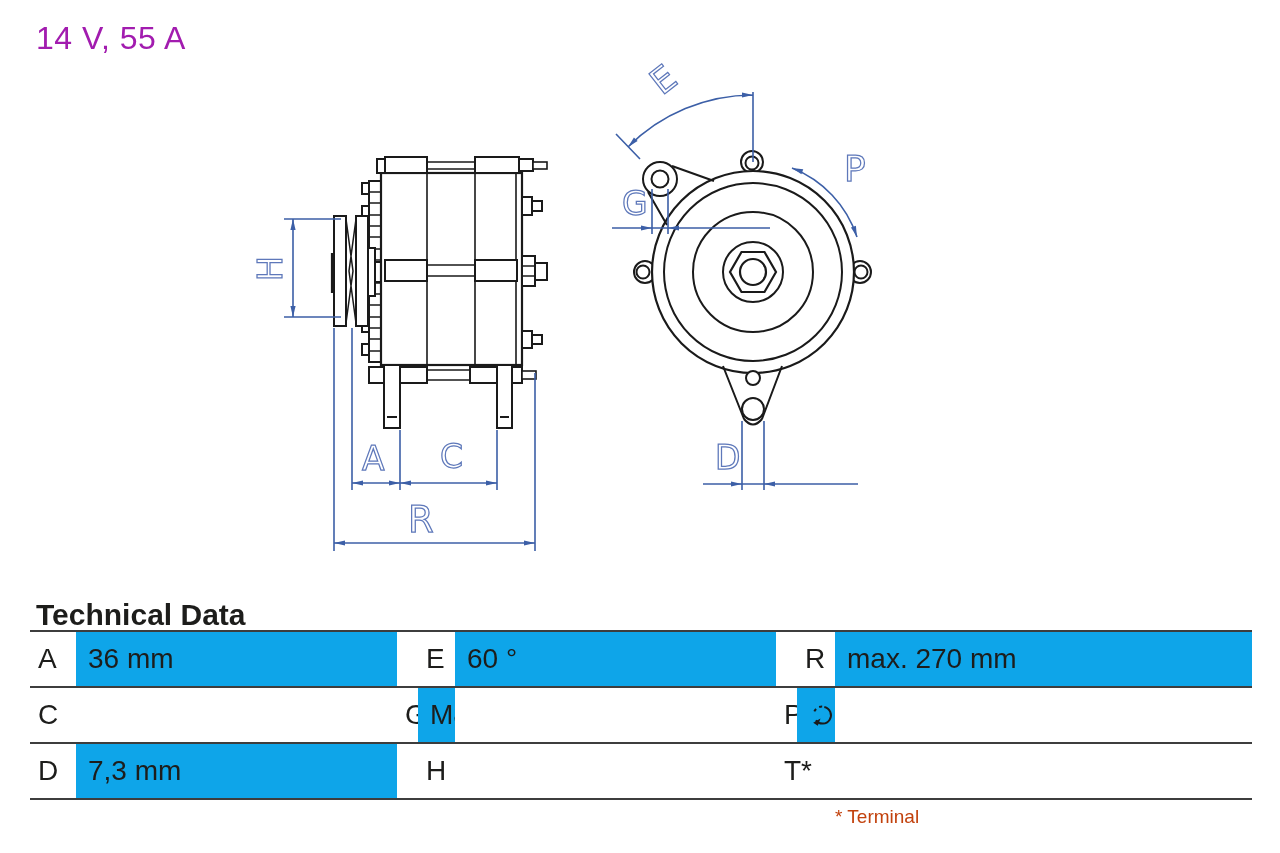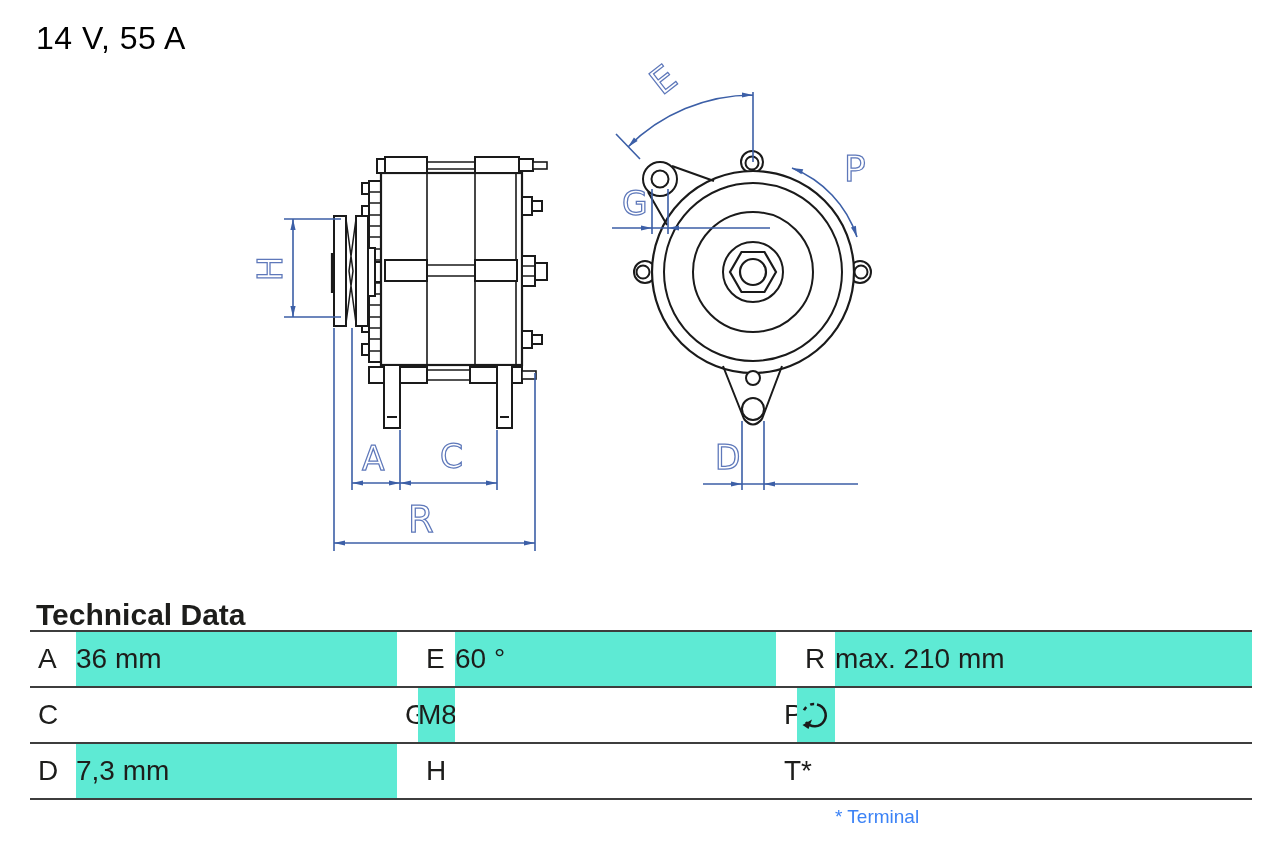--- a/index.html
+++ b/index.html
@@ -2,41 +2,41 @@
 <html><head>
 <meta charset="utf-8">
 <style>
   html,body{margin:0;padding:0;}
   body{
     width:1280px;height:853px;position:relative;background:#ffffff;
     font-family:"Liberation Sans",sans-serif;color:#1d1d1b;overflow:hidden;
   }
   .page-title{
     position:absolute;left:36px;top:20px;font-size:32px;letter-spacing:.5px;
-    color:#000000;font-weight:400;
+    color:#a21caf;font-weight:400;
   }
   .drawing{position:absolute;left:0;top:0;width:1280px;height:580px;}
   .section-heading{
     position:absolute;left:36px;top:586px;font-size:30px;font-weight:bold;color:#1d1d1b;margin-top:12px;
   }
   .tech-table{
     position:absolute;left:30px;top:630px;width:1222px;
     border-bottom:2px solid #3d3d3d;
   }
   .trow{
     display:grid;
     grid-template-columns:46px 321px 21px 37px 321px 21px 38px 417px;
     height:54px;border-top:2px solid #3d3d3d;
   }
   .cell{display:flex;align-items:center;font-size:28px;color:#1d1d1b;}
   .cell.k{background:#ffffff;padding-left:8px;}
-  .cell.v{background:#5eead4;}
+  .cell.v{background:#0ea5e9;padding-left:12px;}
   .cell.gap{background:#ffffff;}
   .footnote{
-    position:absolute;left:835px;top:806px;font-size:19px;color:#3b82f6;
+    position:absolute;left:835px;top:806px;font-size:19px;color:#c2410c;
   }
   .rot-icon{display:block;}
   svg text.dimlabel{
     font-family:"DejaVu Sans",sans-serif;
     fill:none;stroke:#5e78ba;stroke-width:1.25;
   }
 </style>
 </head>
 <body>
 
@@ -197,21 +197,21 @@
 
 <div class="tech-table">
   <div class="trow">
     <div class="cell k">A</div>
     <div class="cell v">36 mm</div>
     <div class="cell gap"></div>
     <div class="cell k">E</div>
     <div class="cell v">60 °</div>
     <div class="cell gap"></div>
     <div class="cell k">R</div>
-    <div class="cell v">max. 210 mm</div>
+    <div class="cell v">max. 270 mm</div>
   </div>
   <div class="trow">
     <div class="cell k">C</div>
     <div class="cell gap"></div>
     <div class="cell k">G</div>
     <div class="cell v">M8</div>
     <div class="cell gap"></div>
     <div class="cell k">P</div>
     <div class="cell v">
       <svg class="rot-icon" width="34" height="34" viewBox="0 0 34 34">

